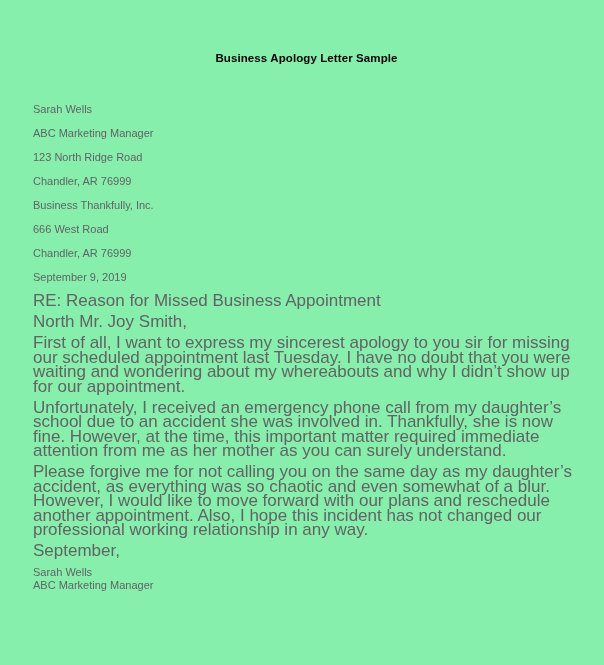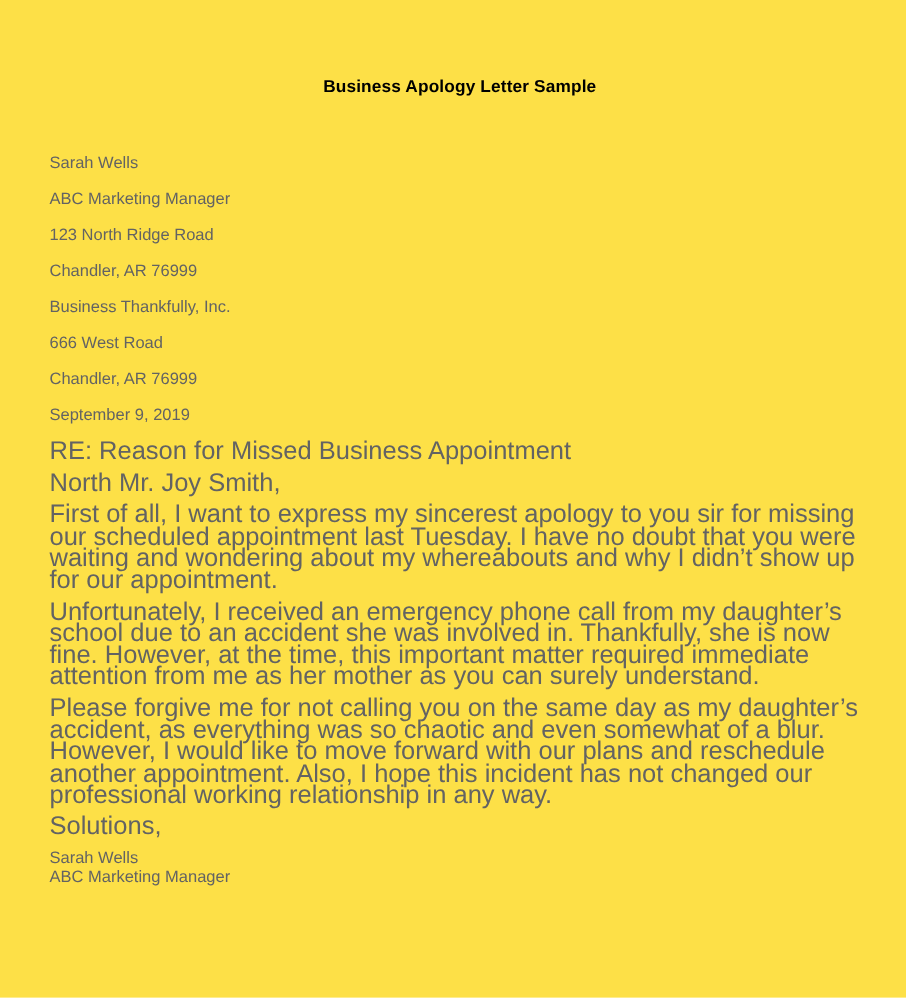--- a/index.html
+++ b/index.html
@@ -12,21 +12,21 @@
     height: 665px;
     font-family: "Liberation Sans", sans-serif;
     color: #636363;
     overflow: hidden;
   }
   .page {
     box-sizing: border-box;
     width: 604px;
     height: 665px;
     padding: 51px 24px 0 33px;
-    background: #fde047;
+    background: #86efac;
   }
   .title {
     text-align: center;
     color: #000000;
     font-size: 11.5px;
     font-weight: bold;
     line-height: 15px;
     margin: 0 0 36px 0;
     letter-spacing: 0.1px;
   }
@@ -72,21 +72,21 @@
   <p class="line">September 9, 2019</p>
 
   <p class="para">RE: Reason for Missed Business Appointment</p>
 
   <p class="para">North Mr. Joy Smith,</p>
 
   <p class="para">First of all, I want to express my sincerest apology to you sir for missing our scheduled appointment last Tuesday. I have no doubt that you were waiting and wondering about my whereabouts and why I didn’t show up for our appointment.</p>
   <p class="para">Unfortunately, I received an emergency phone call from my daughter’s school due to an accident she was involved in. Thankfully, she is now fine. However, at the time, this important matter required immediate attention from me as her mother as you can surely understand.</p>
   <p class="para">Please forgive me for not calling you on the same day as my daughter’s accident, as everything was so chaotic and even somewhat of a blur. However, I would like to move forward with our plans and reschedule another appointment. Also, I hope this incident has not changed our professional working relationship in any way.</p>
 
-  <p class="para spaced">Solutions,</p>
+  <p class="para spaced">September,</p>
 
 
   <p class="sig-block">
     <span>Sarah Wells</span>
     <span>ABC Marketing Manager</span>
   </p>
 
 </div>
 
 </body></html>

